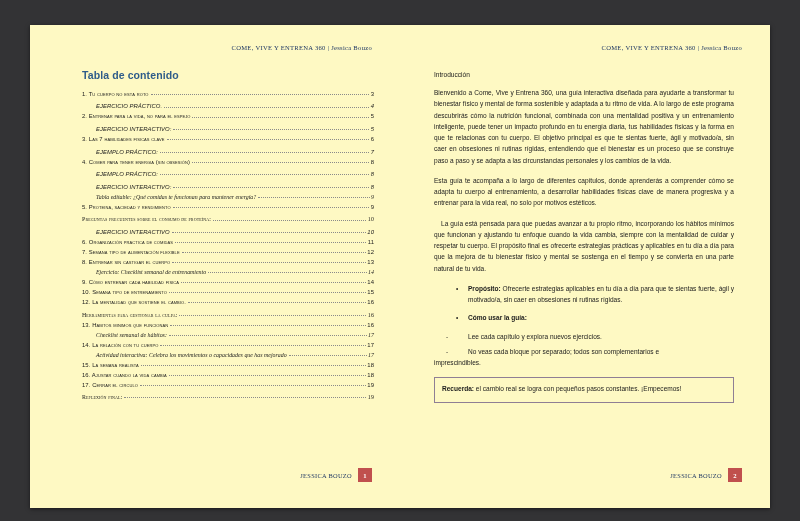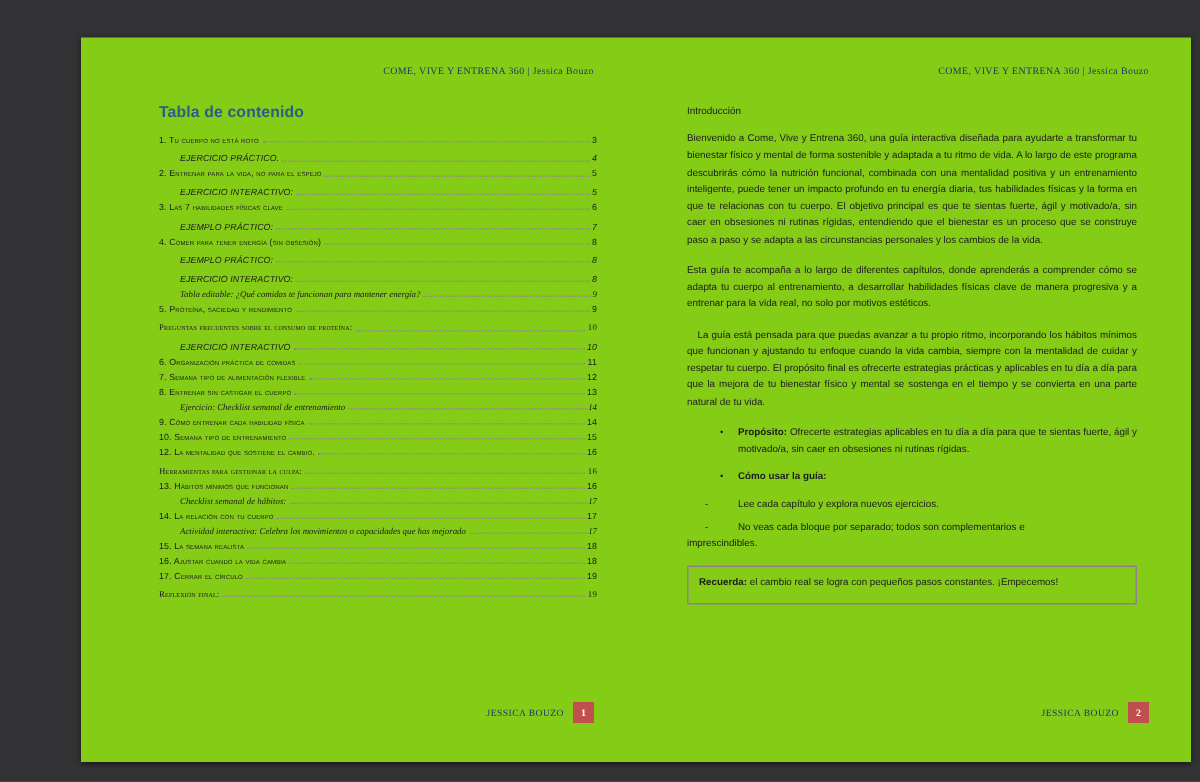--- a/index.html
+++ b/index.html
@@ -220,21 +220,21 @@
     display: flex;
     align-items: center;
     justify-content: center;
     font-weight: bold;
   }
 </style>
 </head>
 <body>
 
 <div id="viewer" style="background: rgb(51, 51, 53);">
-  <div id="sheet" style="background: #84cc16; margin-left: 24px;">
+  <div id="sheet" style="background: #fef9c3;">
 
     <div class="page" id="page-left">
 
       <div class="run-header" style="color: rgb(31, 56, 100);">
         <span>COME, VIVE Y ENTRENA 360</span><span> | </span><span class="author">Jessica Bouzo</span>
       </div>
 
       <div class="toc-title" style="color: rgb(46, 92, 138);">Tabla de contenido</div>
 
       <div class="toc-list" id="toc-list">

